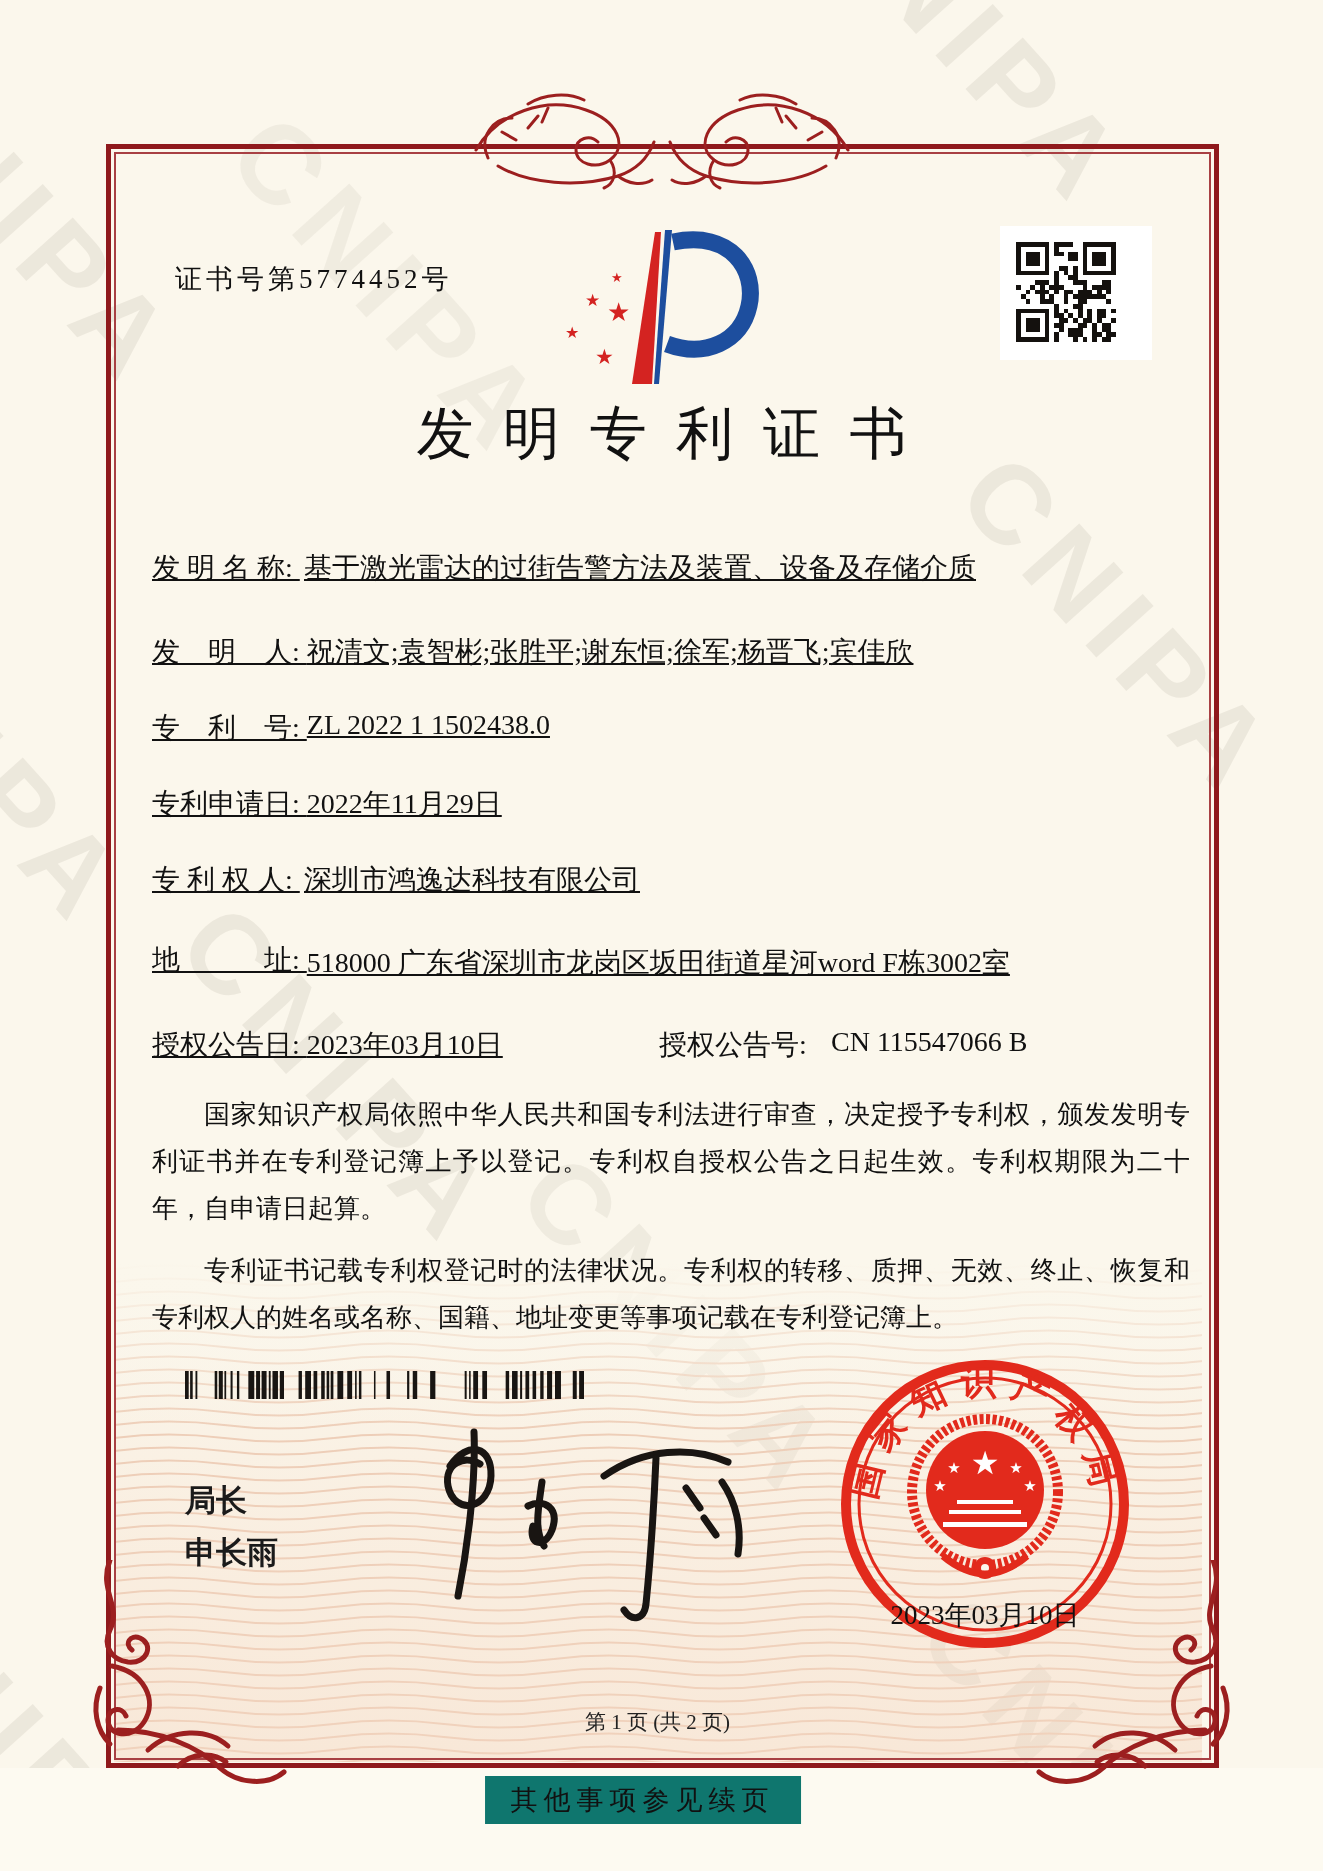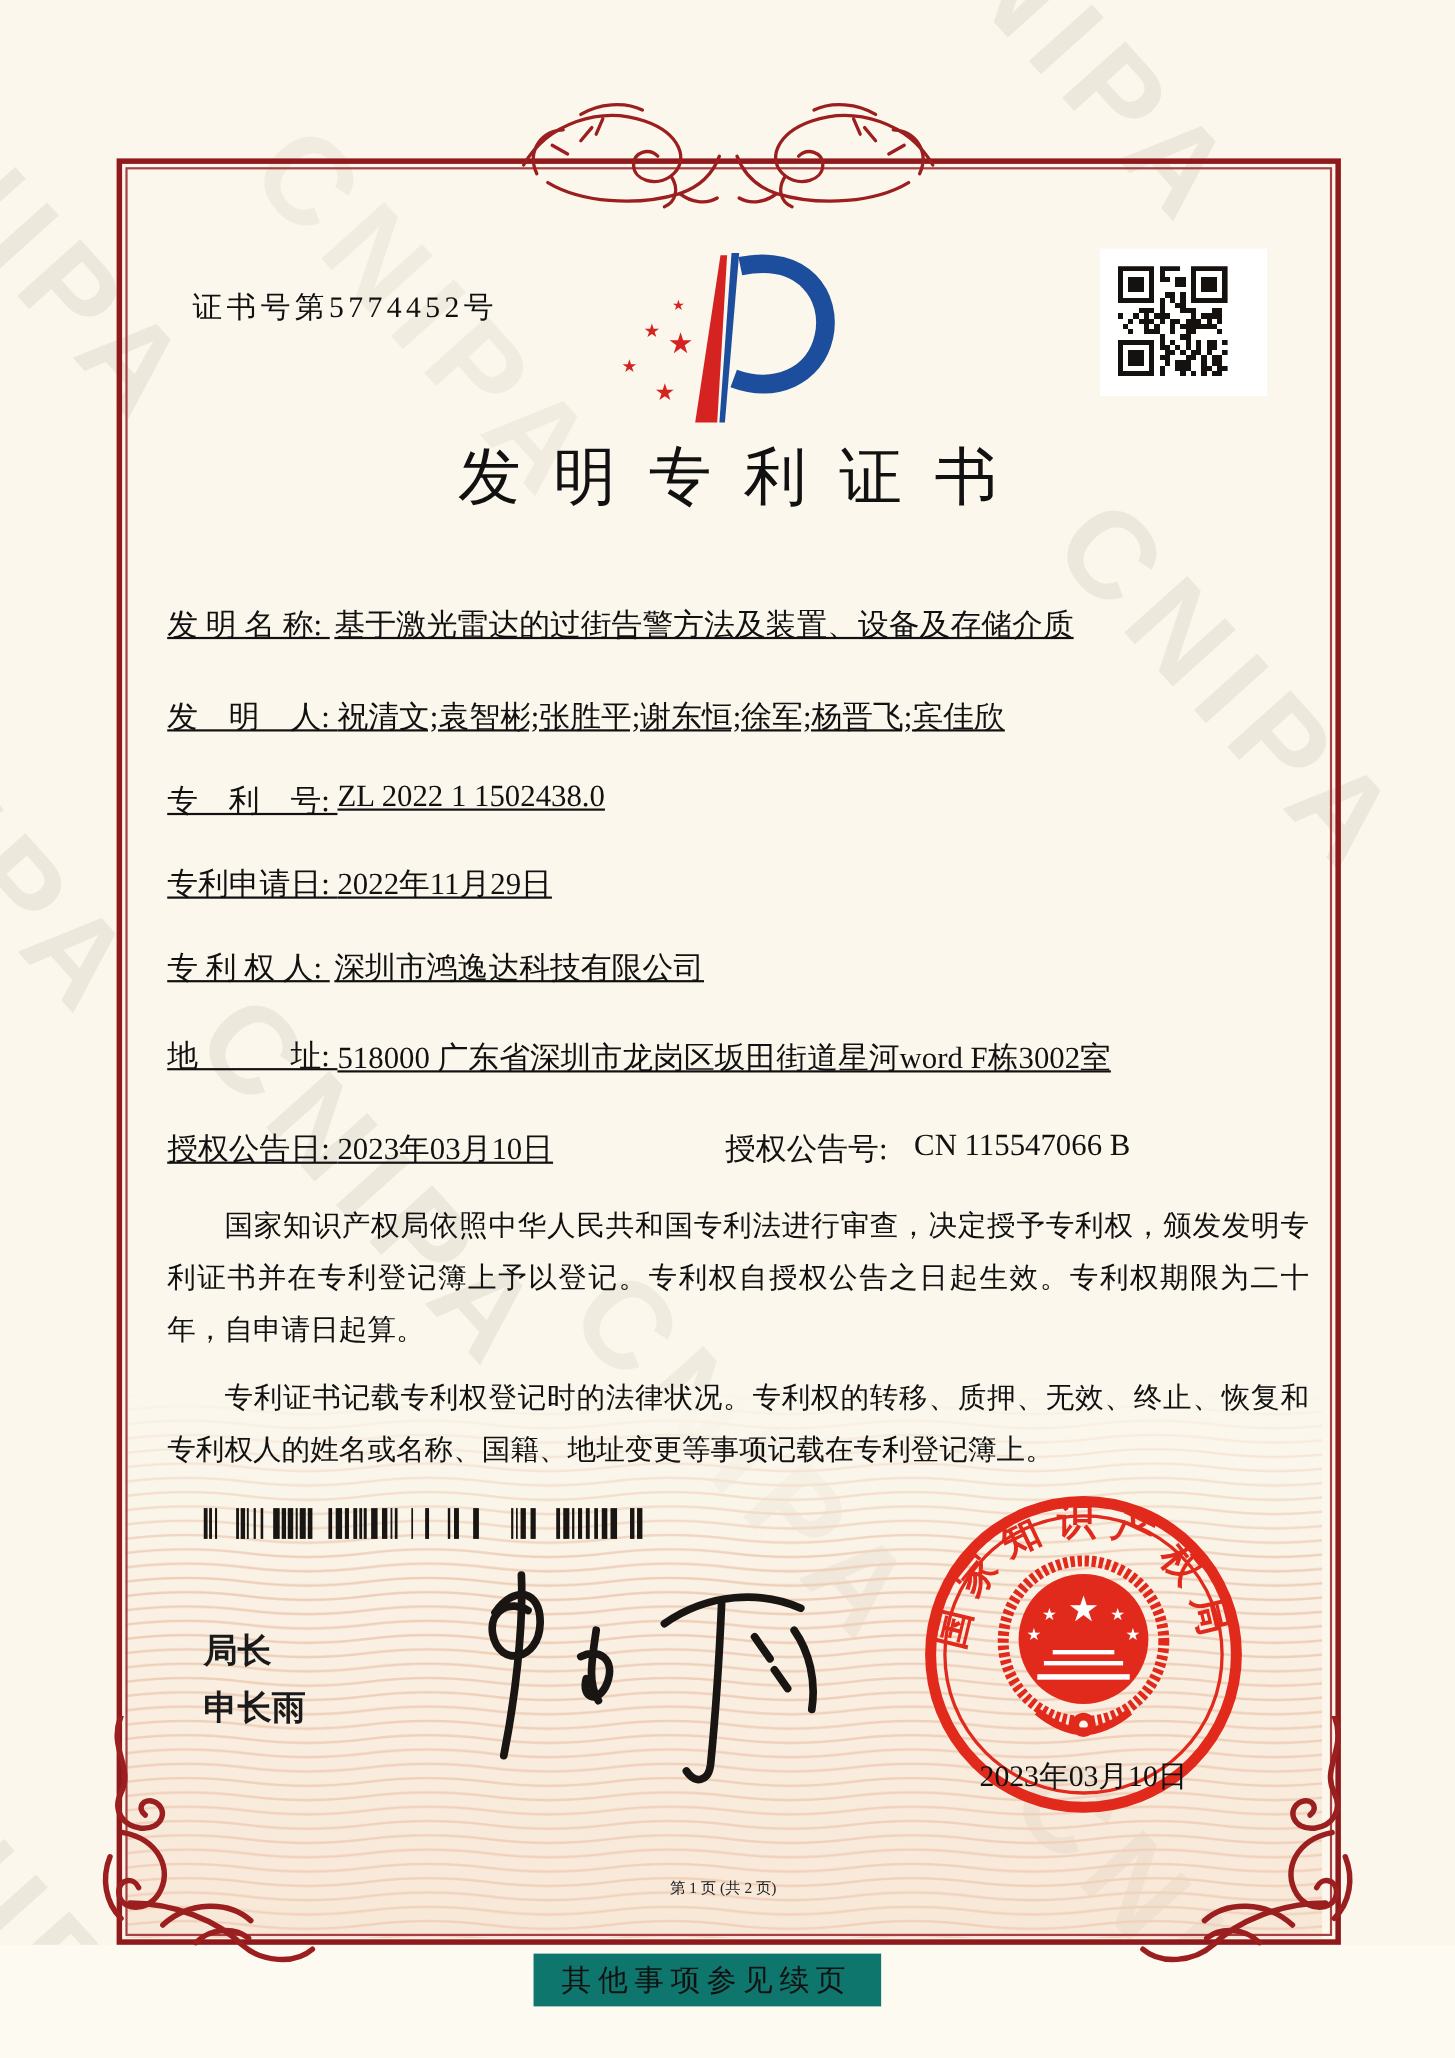--- a/index.html
+++ b/index.html
@@ -21,21 +21,21 @@
   .qrbox{left:1000px;top:226px;width:152px;height:134px;background:#ffffff;}
   .row{position:absolute;left:152px;display:flex;font-size:28px;z-index:5;text-decoration:underline;}
   .lbl{flex:0 0 152px;white-space:pre;}
   .val{white-space:normal;}
   .row2{position:absolute;display:flex;font-size:28px;z-index:5;}
   .paras{left:152px;top:1092px;width:1038px;font-size:26px;line-height:1.8;text-align:justify;}
   .paras p{margin:0;text-indent:2em;}
   .paras p + p{margin-top:16px;}
   .signer{left:185px;font-family:Liberation Serif, serif;
           font-weight:bold;font-size:31px;color:#1a1a1a;}
-  .pageno{left:0;top:1708px;width:1103px;margin-left:106px;text-align:center;font-size:14px;color:#222;}
+  .pageno{left:0;top:1708px;width:1103px;margin-left:106px;text-align:center;font-size:21px;color:#222;}
   .bottomstrip{position:absolute;left:0;top:1768px;width:1323px;height:103px;background:#fdfaf1;z-index:2;}
   .footnote{position:absolute;left:50%;transform:translateX(-56%);top:1776px;background:#0f766e;
             padding:6px 26px;font-size:27px;letter-spacing:6px;z-index:5;text-align:center;}
   .sealdate{font-size:27px;fill:#111;font-family:"Liberation Serif","DejaVu Serif",serif;}
   svg{display:block;}
 </style>
 </head>
 <body>
 
 <div class="page">

